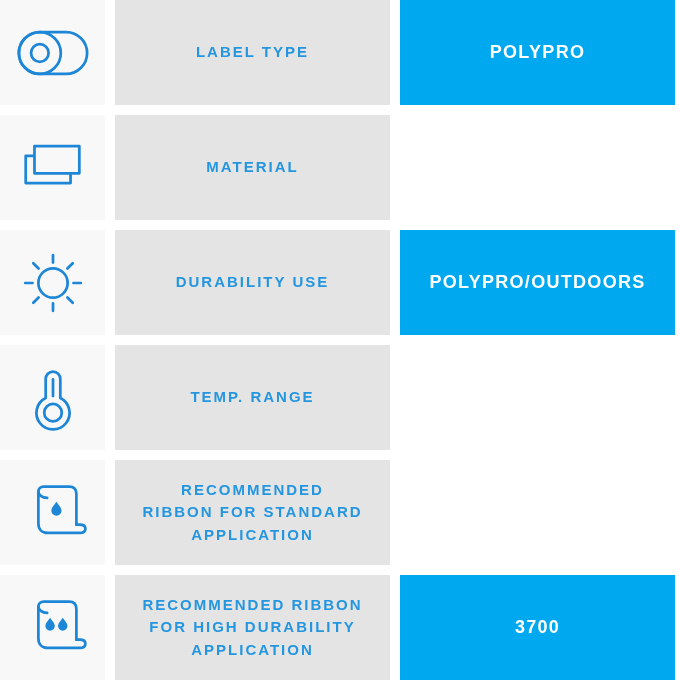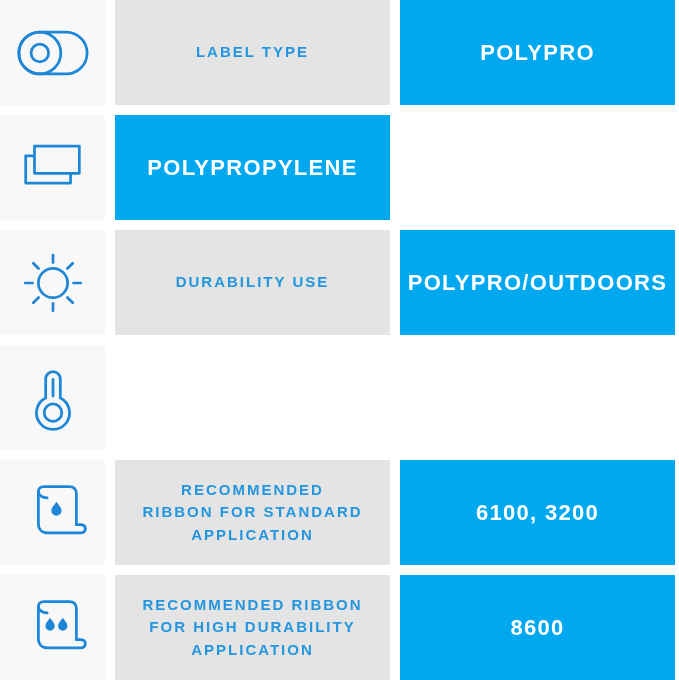--- a/index.html
+++ b/index.html
@@ -34,21 +34,21 @@
     color:var(--label-text);
     font-size:15px;
     font-weight:bold;
     letter-spacing:2px;
     text-align:center;
     line-height:1.5;
     white-space:pre-line;
   }
   .spec-value{
     color:var(--value-text);
-    font-size:22px;
+    font-size:18px;
     font-weight:bold;
     letter-spacing:1.3px;
     text-align:center;
     white-space:pre-line;
   }
   .icon-svg{display:block;}
   .icon-svg .ln{
     fill:none;
     stroke:var(--icon-stroke);
     stroke-width:2.8;
@@ -79,22 +79,22 @@
     </div>
   </div>
 
   <div class="spec-row">
     <div class="cell icon-cell">
       <svg class="icon-svg" width="78" height="78" viewBox="0 0 80 80">
         <rect class="ln" x="12" y="27.5" width="46" height="28"></rect>
         <rect class="ln fg" x="21" y="17.5" width="46" height="28"></rect>
       </svg>
     </div>
-    <div class="cell value-cell">
-      <span class="spec-value">POLYPROPYLENE</span>
+    <div class="cell label-cell">
+      <span class="spec-label">MATERIAL</span>
     </div>
   </div>
 
   <div class="spec-row">
     <div class="cell icon-cell">
       <svg class="icon-svg" width="78" height="78" viewBox="0 0 80 80">
         <circle class="ln" cx="40" cy="40" r="15"></circle>
         <line class="ln" x1="40" y1="11.5" x2="40" y2="19"></line>
         <line class="ln" x1="40" y1="61" x2="40" y2="68.5"></line>
         <line class="ln" x1="11.5" y1="40" x2="19" y2="40"></line>
@@ -114,52 +114,52 @@
   </div>
 
   <div class="spec-row">
     <div class="cell icon-cell">
       <svg class="icon-svg" width="78" height="78" viewBox="0 0 80 80">
         <path class="ln" d="M 32.5 40 L 32.5 20.5 A 7.5 7.5 0 0 1 47.5 20.5 L 47.5 40 A 17 17 0 1 1 32.5 40 Z"></path>
         <circle class="ln" cx="40" cy="55" r="9"></circle>
         <line class="ln" x1="40" y1="21" x2="40" y2="38"></line>
       </svg>
     </div>
+    <div class="cell label-cell">
+      <span class="spec-label">TEMP. RANGE</span>
+    </div>
   </div>
 
   <div class="spec-row">
     <div class="cell icon-cell">
       <svg class="icon-svg" width="78" height="78" viewBox="0 0 80 80">
         <path class="ln" d="M 34 24.5 C 28.5 24.5 25 21 25 18 C 25 15.2 27.3 13 30.3 13 L 56.5 13 C 61.2 13 64 15.8 64 20.5 L 64 52"></path>
         <path class="ln" d="M 25 18 L 25 50.5 C 25 56.5 28.5 60.5 34.5 60.5 L 67.5 60.5 C 71 60.5 73.2 58.8 73.2 56.2 C 73.2 53.7 71 52 67.5 52 L 64 52"></path>
         <path class="drop" d="M 43.5 28.5 c 2.8 4 5.2 6.2 5.2 9.2 a 5.2 5.2 0 1 1 -10.4 0 c 0 -3 2.4 -5.2 5.2 -9.2 z"></path>
       </svg>
     </div>
     <div class="cell label-cell">
       <span class="spec-label">RECOMMENDED
 RIBBON FOR STANDARD
 APPLICATION</span>
-    </div>
-    <div class="cell value-cell">
-      <span class="spec-value">6100, 3200</span>
     </div>
   </div>
 
   <div class="spec-row">
     <div class="cell icon-cell">
       <svg class="icon-svg" width="78" height="78" viewBox="0 0 80 80">
         <path class="ln" d="M 34 24.5 C 28.5 24.5 25 21 25 18 C 25 15.2 27.3 13 30.3 13 L 56.5 13 C 61.2 13 64 15.8 64 20.5 L 64 52"></path>
         <path class="ln" d="M 25 18 L 25 50.5 C 25 56.5 28.5 60.5 34.5 60.5 L 67.5 60.5 C 71 60.5 73.2 58.8 73.2 56.2 C 73.2 53.7 71 52 67.5 52 L 64 52"></path>
         <path class="drop" d="M 37 29.5 c 2.6 3.7 4.8 5.7 4.8 8.5 a 4.8 4.8 0 1 1 -9.6 0 c 0 -2.8 2.2 -4.8 4.8 -8.5 z"></path>
         <path class="drop" d="M 50 29.5 c 2.6 3.7 4.8 5.7 4.8 8.5 a 4.8 4.8 0 1 1 -9.6 0 c 0 -2.8 2.2 -4.8 4.8 -8.5 z"></path>
       </svg>
     </div>
     <div class="cell label-cell">
       <span class="spec-label">RECOMMENDED RIBBON
 FOR HIGH DURABILITY
 APPLICATION</span>
     </div>
     <div class="cell value-cell">
-      <span class="spec-value">8600</span>
+      <span class="spec-value">3700</span>
     </div>
   </div>
 
 </div>
 
 </body></html>

